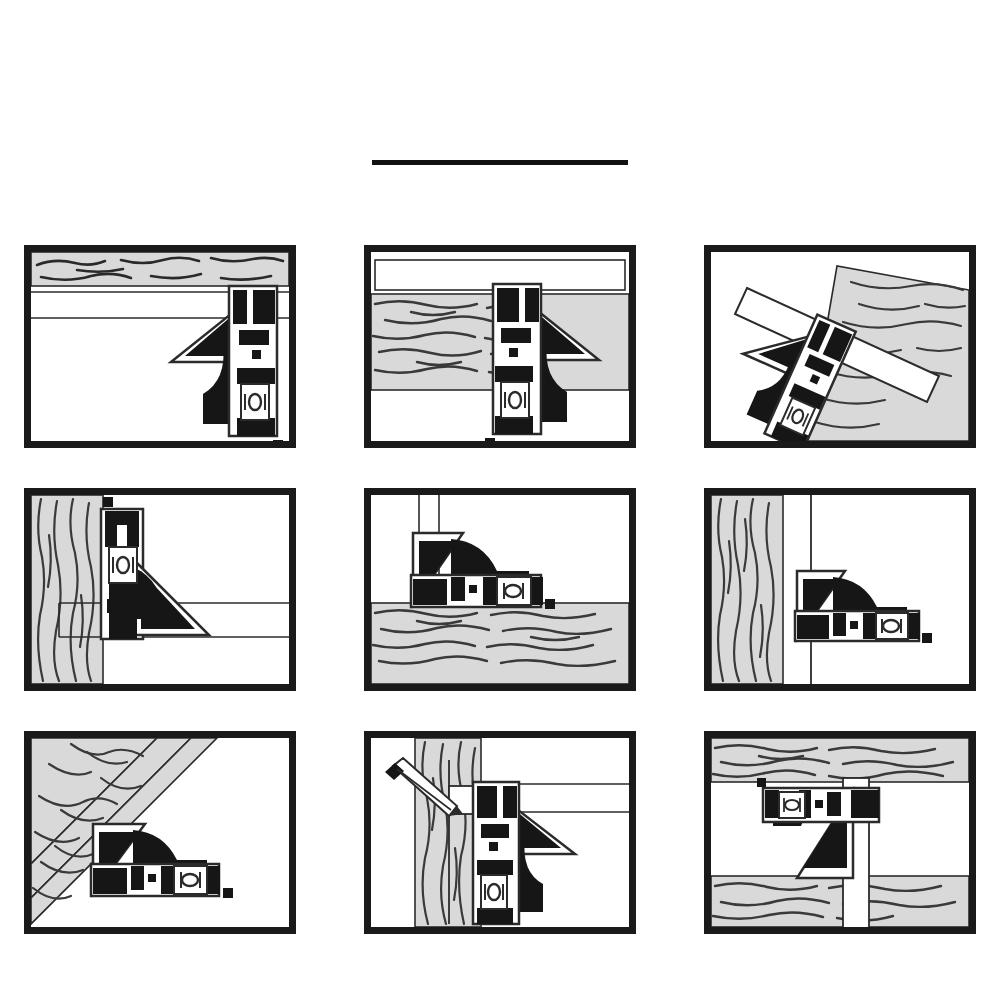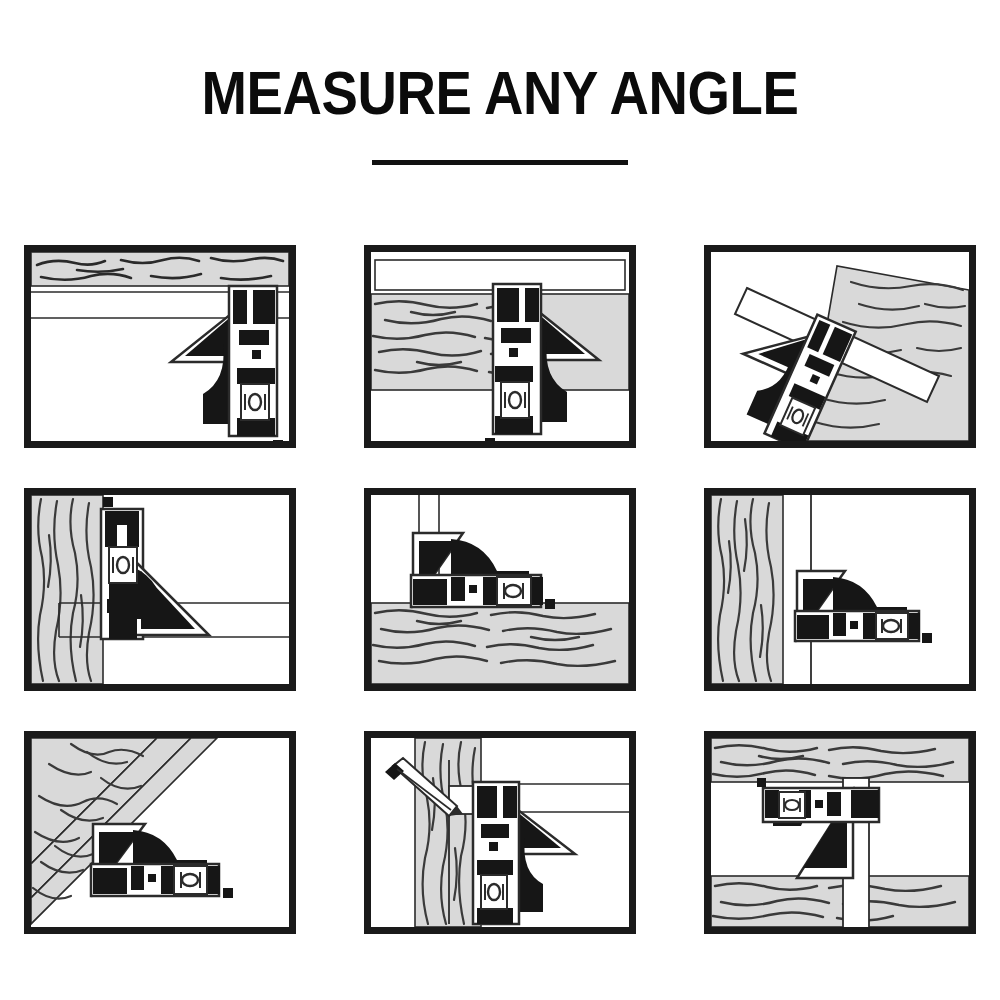--- a/index.html
+++ b/index.html
@@ -77,23 +77,20 @@
     display: block;
     width: 100%;
     height: 100%;
   }
 </style>
 </head>
 <body>
 
 <div class="page">
 
-  <div class="header">
-    <div class="title">MEASURE ANY ANGLE</div>
-  </div>
   <div class="divider-wrap">
     <div class="divider"></div>
   </div>
 
   <div class="grid">
 
     <div class="panel">
 
       <svg viewBox="0 0 258 189" preserveAspectRatio="none">
         <defs>

